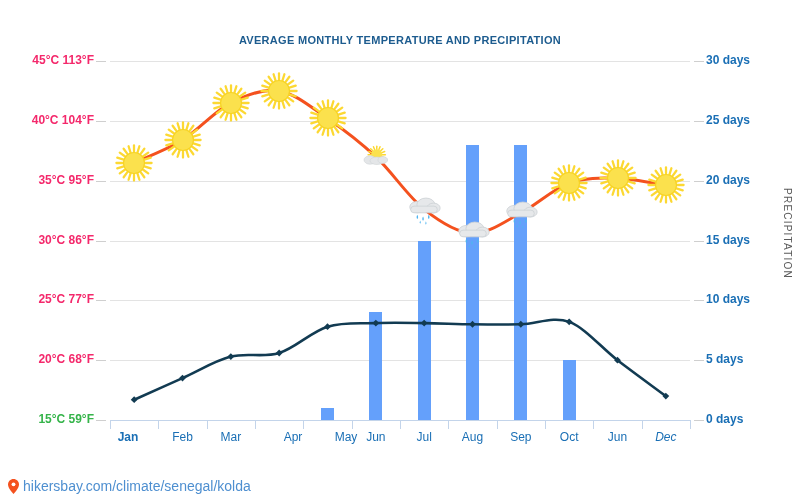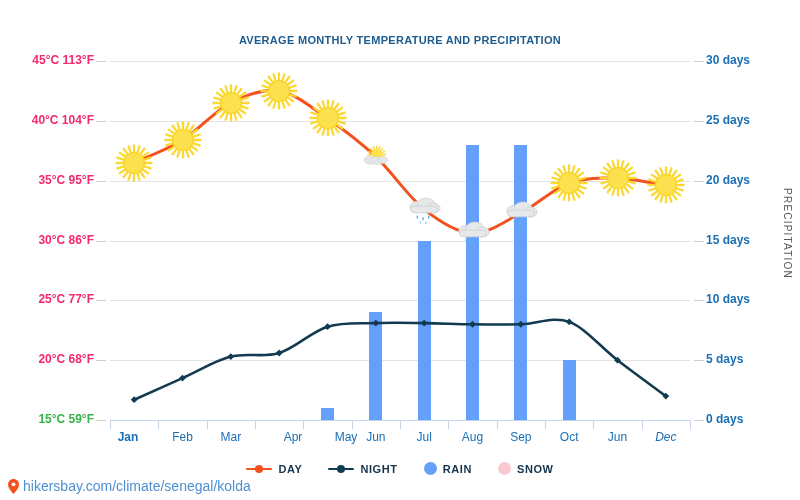--- a/index.html
+++ b/index.html
@@ -458,44 +458,20 @@
             <line x1="20.0" y1="8.5" x2="20.0" y2="1.5" stroke="#fcd832" stroke-width="2.4" stroke-linecap="round"></line>
             <line x1="23.6" y1="9.1" x2="25.7" y2="2.4" stroke="#fcd832" stroke-width="2.4" stroke-linecap="round"></line>
             <line x1="26.8" y1="10.7" x2="30.9" y2="5.0" stroke="#fcd832" stroke-width="2.4" stroke-linecap="round"></line>
             <line x1="29.3" y1="13.2" x2="35.0" y2="9.1" stroke="#fcd832" stroke-width="2.4" stroke-linecap="round"></line>
             <line x1="30.9" y1="16.4" x2="37.6" y2="14.3" stroke="#fcd832" stroke-width="2.4" stroke-linecap="round"></line>
   <circle cx="20" cy="20" r="11" fill="#fbe14d" stroke="#f7d322" stroke-width="1.2"></circle>
           </g>
         </svg></div>
     </div>
 
-  <div class="legend" id="legend">
-      <div class="legend-item">
-        <span class="lg-line">
-      <i style="background:#f4511e"></i>
-          <b style="background:#f4511e"></b>
-        </span>
-        <span class="legend-label">DAY</span>
-      </div>
-      <div class="legend-item">
-        <span class="lg-line">
-      <i style="background:#123b52"></i>
-          <b style="background:#123b52"></b>
-        </span>
-        <span class="legend-label">NIGHT</span>
-      </div>
-      <div class="legend-item">
-        <span class="lg-dot" style="background:#64a0fb"></span>
-        <span class="legend-label">RAIN</span>
-      </div>
-      <div class="legend-item">
-        <span class="lg-dot" style="background:#fcc8cf"></span>
-        <span class="legend-label">SNOW</span>
-      </div>
-    </div>
 
   <div class="footer">
     <svg class="pin" viewBox="0 0 11 15">
       <path d="M5.5 0C2.46 0 0 2.46 0 5.5C0 9.6 5.5 15 5.5 15S11 9.6 11 5.5C11 2.46 8.54 0 5.5 0Z" fill="#f4511e"></path>
       <circle cx="5.5" cy="5.3" r="1.9" fill="#ffffff"></circle>
     </svg>
     <span class="footer-url">hikersbay.com/climate/senegal/kolda</span>
   </div>
 
 </div>

